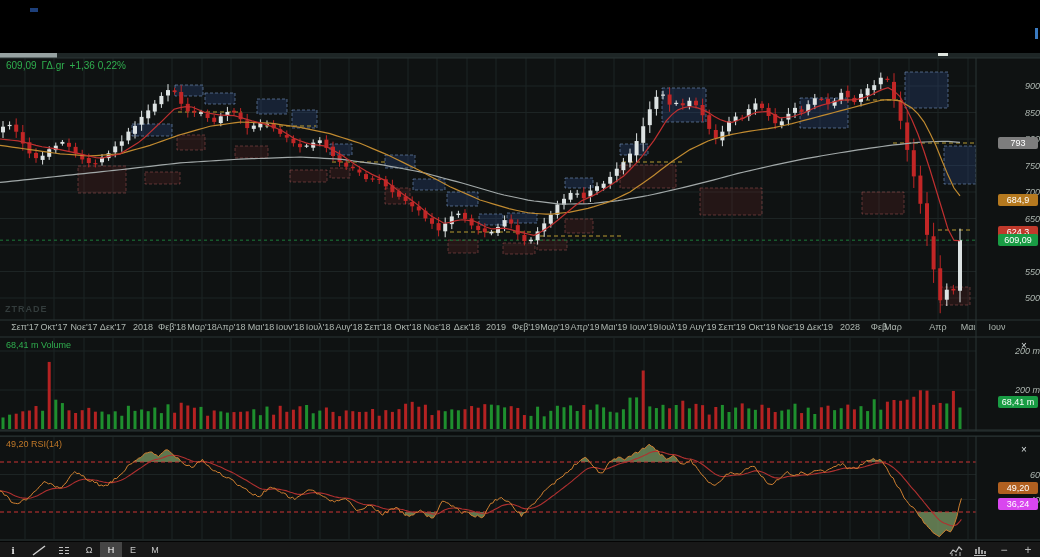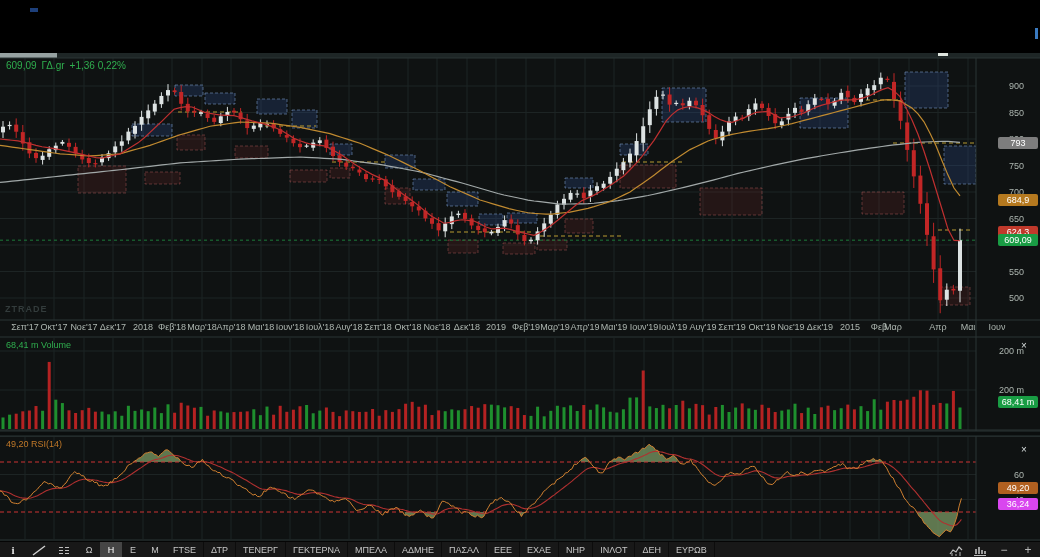--- a/index.html
+++ b/index.html
@@ -8,21 +8,21 @@
   .abs{position:absolute;}
   #top-band{left:0;top:0;width:1040px;height:53px;background:#000;}
   #top-accent{left:30px;top:8px;width:8px;height:4px;background:#1d3f7a;}
   #right-accent{left:1035px;top:28px;width:3px;height:11px;background:#3a7abf;}
   #scroll-row{left:0;top:53px;width:1040px;height:5px;background:#1e2626;}
   #scroll-thumb{left:0;top:0;width:57px;height:5px;background:#96a1a1;}
   #scroll-tick{left:938px;top:0;width:10px;height:3px;background:#dfe6df;}
   #chart-svg{left:0;top:0;}
   .lbl{position:absolute;font-size:9px;color:#adb6b0;white-space:nowrap;pointer-events:none;}
   .date-lbl{transform:translateX(-50%);top:322px;}
-  .axis-lbl{right:16px;transform:translateY(-50%);}
+  .axis-lbl{right:0;transform:translateY(-50%);font-style:italic;}
   .badge{position:absolute;right:2px;min-width:34px;text-align:center;font-size:9px;color:#fff;
     padding:1px 3px;border-radius:2px;transform:translateY(-50%);white-space:nowrap;pointer-events:none;}
   #symbol-header{left:6px;top:60px;font-size:10px;color:#2fae4e;white-space:nowrap;}
   #symbol-header span{margin-right:5px;}
   #watermark{left:5px;top:304px;font-size:9px;font-weight:bold;letter-spacing:1px;color:#333c3c;}
   .pane-label{font-size:9px;white-space:nowrap;}
   #volume-label{left:6px;top:340px;color:#2fae4e;}
   #rsi-label{left:6px;top:439px;color:#c07828;}
   .pane-close{position:absolute;width:12px;height:12px;line-height:11px;text-align:center;
     color:#d8dede;font-size:10px;cursor:pointer;}
@@ -729,21 +729,21 @@
       <div class="lbl date-lbl" style="left: 555px;">Μαρ'19</div>
       <div class="lbl date-lbl" style="left: 585px;">Απρ'19</div>
       <div class="lbl date-lbl" style="left: 614px;">Μαι'19</div>
       <div class="lbl date-lbl" style="left: 644px;">Ιουν'19</div>
       <div class="lbl date-lbl" style="left: 673px;">Ιουλ'19</div>
       <div class="lbl date-lbl" style="left: 703px;">Αυγ'19</div>
       <div class="lbl date-lbl" style="left: 732px;">Σεπ'19</div>
       <div class="lbl date-lbl" style="left: 762px;">Οκτ'19</div>
       <div class="lbl date-lbl" style="left: 791px;">Νοε'19</div>
       <div class="lbl date-lbl" style="left: 820px;">Δεκ'19</div>
-      <div class="lbl date-lbl" style="left: 850px;">2015</div>
+      <div class="lbl date-lbl" style="left: 850px;">2028</div>
       <div class="lbl date-lbl" style="left: 879px;">Φεβ</div>
       <div class="lbl date-lbl" style="left: 893px;">Μαρ</div>
       <div class="lbl date-lbl" style="left: 938px;">Απρ</div>
       <div class="lbl date-lbl" style="left: 968px;">Μαι</div>
       <div class="lbl date-lbl" style="left: 997px;">Ιουν</div>
       <div class="lbl axis-lbl" style="top: 86px;">900</div>
       <div class="lbl axis-lbl" style="top: 112.5px;">850</div>
       <div class="lbl axis-lbl" style="top: 139px;">800</div>
       <div class="lbl axis-lbl" style="top: 165.5px;">750</div>
       <div class="lbl axis-lbl" style="top: 192px;">700</div>
@@ -780,35 +780,20 @@
             <line x1="1" y1="8.5" x2="13" y2="8.5" stroke-dasharray="4 2"></line>
           </g>
         </svg>
     </div>
     <div id="periods-box" style="display:flex;">
         <div class="tb-period">Ω</div>
         <div class="tb-period sel">Η</div>
         <div class="tb-period">Ε</div>
         <div class="tb-period">Μ</div>
       </div>
-    <div id="tabs-box" style="display:flex;">
-        <div class="tb-item">FTSE</div>
-        <div class="tb-item">ΔΤΡ</div>
-        <div class="tb-item">ΤΕΝΕΡΓ</div>
-        <div class="tb-item">ΓΕΚΤΕΡΝΑ</div>
-        <div class="tb-item">ΜΠΕΛΑ</div>
-        <div class="tb-item">ΑΔΜΗΕ</div>
-        <div class="tb-item">ΠΑΣΑΛ</div>
-        <div class="tb-item">ΕΕΕ</div>
-        <div class="tb-item">ΕΧΑΕ</div>
-        <div class="tb-item">ΝΗΡ</div>
-        <div class="tb-item">ΙΝΛΟΤ</div>
-        <div class="tb-item">ΔΕΗ</div>
-        <div class="tb-item">ΕΥΡΩΒ</div>
-      </div>
     <div id="tb-right">
       <div class="tb-icon">
         <svg width="14" height="11">
             <polyline points="1,9 4,5 7,7 10,2 13,5" fill="none" stroke="#c0c0c0" stroke-width="1.2"></polyline>
             <g stroke="#8a8a8a" stroke-width="1.4">
               <line x1="3" y1="11" x2="3" y2="8"></line>
               <line x1="7" y1="11" x2="7" y2="9"></line>
               <line x1="11" y1="11" x2="11" y2="7"></line>
             </g>
           </svg>

